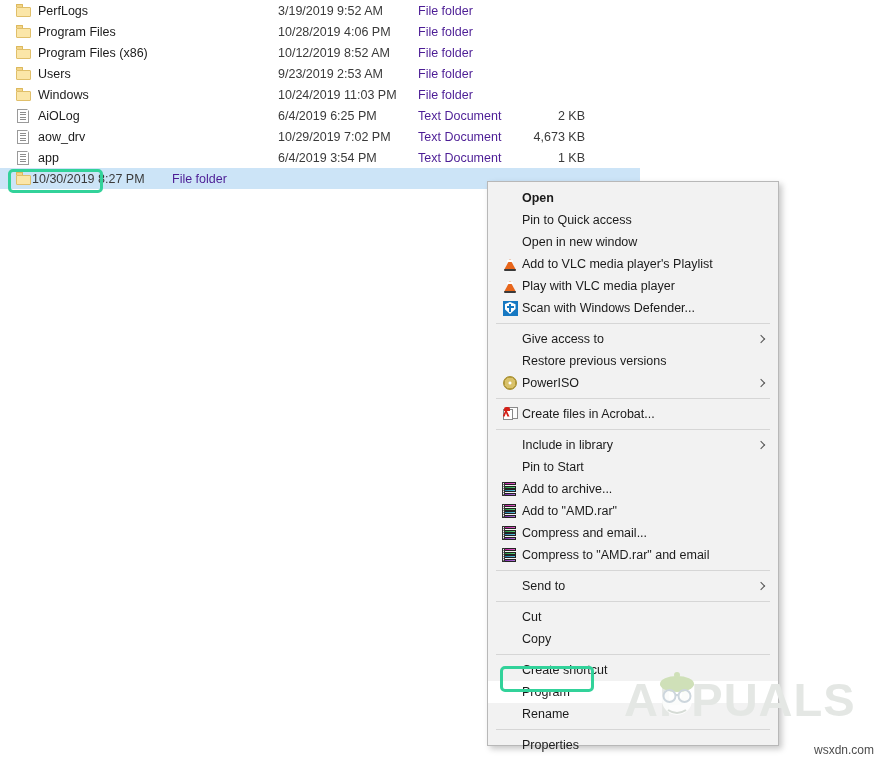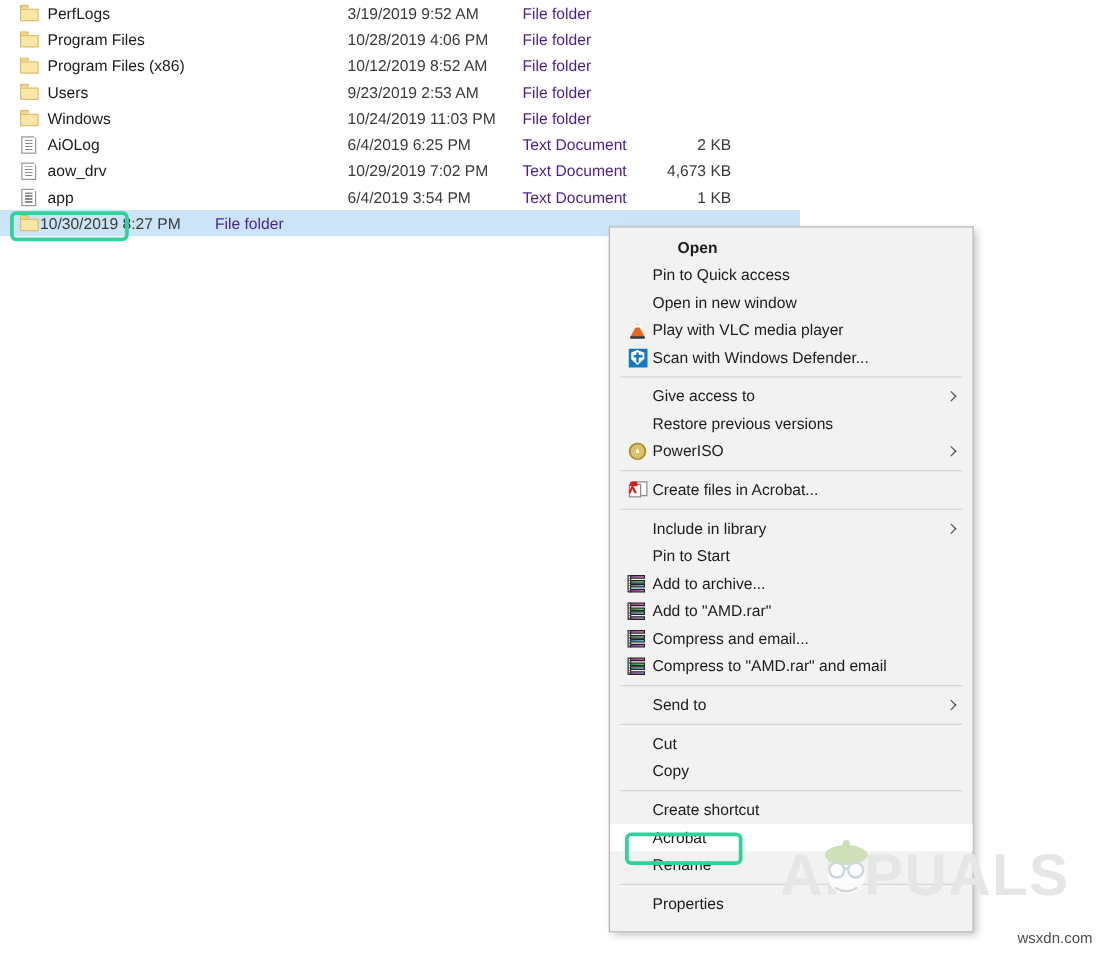--- a/index.html
+++ b/index.html
@@ -83,21 +83,21 @@
     position: relative;
     height: 22px;
     display: flex;
     align-items: center;
     padding-left: 12px;
     white-space: nowrap;
   }
   .menu-item.hovered { background: #ffffff; }
   .menu-item .mi-icon { width: 20px; height: 16px; display: flex; align-items: center; justify-content: center; flex: 0 0 20px; }
   .menu-item .mi-label { padding-left: 2px; }
-  .menu-item.bold .mi-label { font-weight: bold; margin-left: 20px; }
+  .menu-item.bold .mi-label { font-weight: bold; }
   .menu-item .chev {
     position: absolute; right: 14px; top: 50%; transform: translateY(-50%);
     width: 6px; height: 6px;
     border-right: 1.6px solid #555; border-top: 1.6px solid #555;
     transform: translateY(-50%) rotate(45deg);
   }
   .menu-sep { height: 1px; background: #d6d6d6; margin: 4px 8px 4px 8px; }
 
   
   .ic-vlc { width: 13px; height: 14px; position: relative; }
@@ -307,20 +307,30 @@
         <span class="mi-label">Open in new window</span>
       </div>
       <div class="menu-item">
         <span class="mi-icon">
           <span class="ic-vlc">
             <span class="cone"></span>
             <span class="stripe"></span>
             <span class="base"></span>
           </span>
         </span>
+        <span class="mi-label">Add to VLC media player's Playlist</span>
+      </div>
+      <div class="menu-item">
+        <span class="mi-icon">
+          <span class="ic-vlc">
+            <span class="cone"></span>
+            <span class="stripe"></span>
+            <span class="base"></span>
+          </span>
+        </span>
         <span class="mi-label">Play with VLC media player</span>
       </div>
       <div class="menu-item">
         <span class="mi-icon">
           <span class="ic-shield">
             <span class="sq"></span>
             <span class="sh"></span>
             <span class="cross-v"></span>
             <span class="cross-h"></span>
           </span>
@@ -447,21 +457,21 @@
       <div class="menu-item">
         <span class="mi-icon">
           <span></span>
         </span>
         <span class="mi-label">Create shortcut</span>
       </div>
       <div class="menu-item hovered">
         <span class="mi-icon">
           <span></span>
         </span>
-        <span class="mi-label">Acrobat</span>
+        <span class="mi-label">Program</span>
       </div>
       <div class="menu-item">
         <span class="mi-icon">
           <span></span>
         </span>
         <span class="mi-label">Rename</span>
       </div>
       <div class="menu-sep"></div>
       <div class="menu-item">
         <span class="mi-icon">

